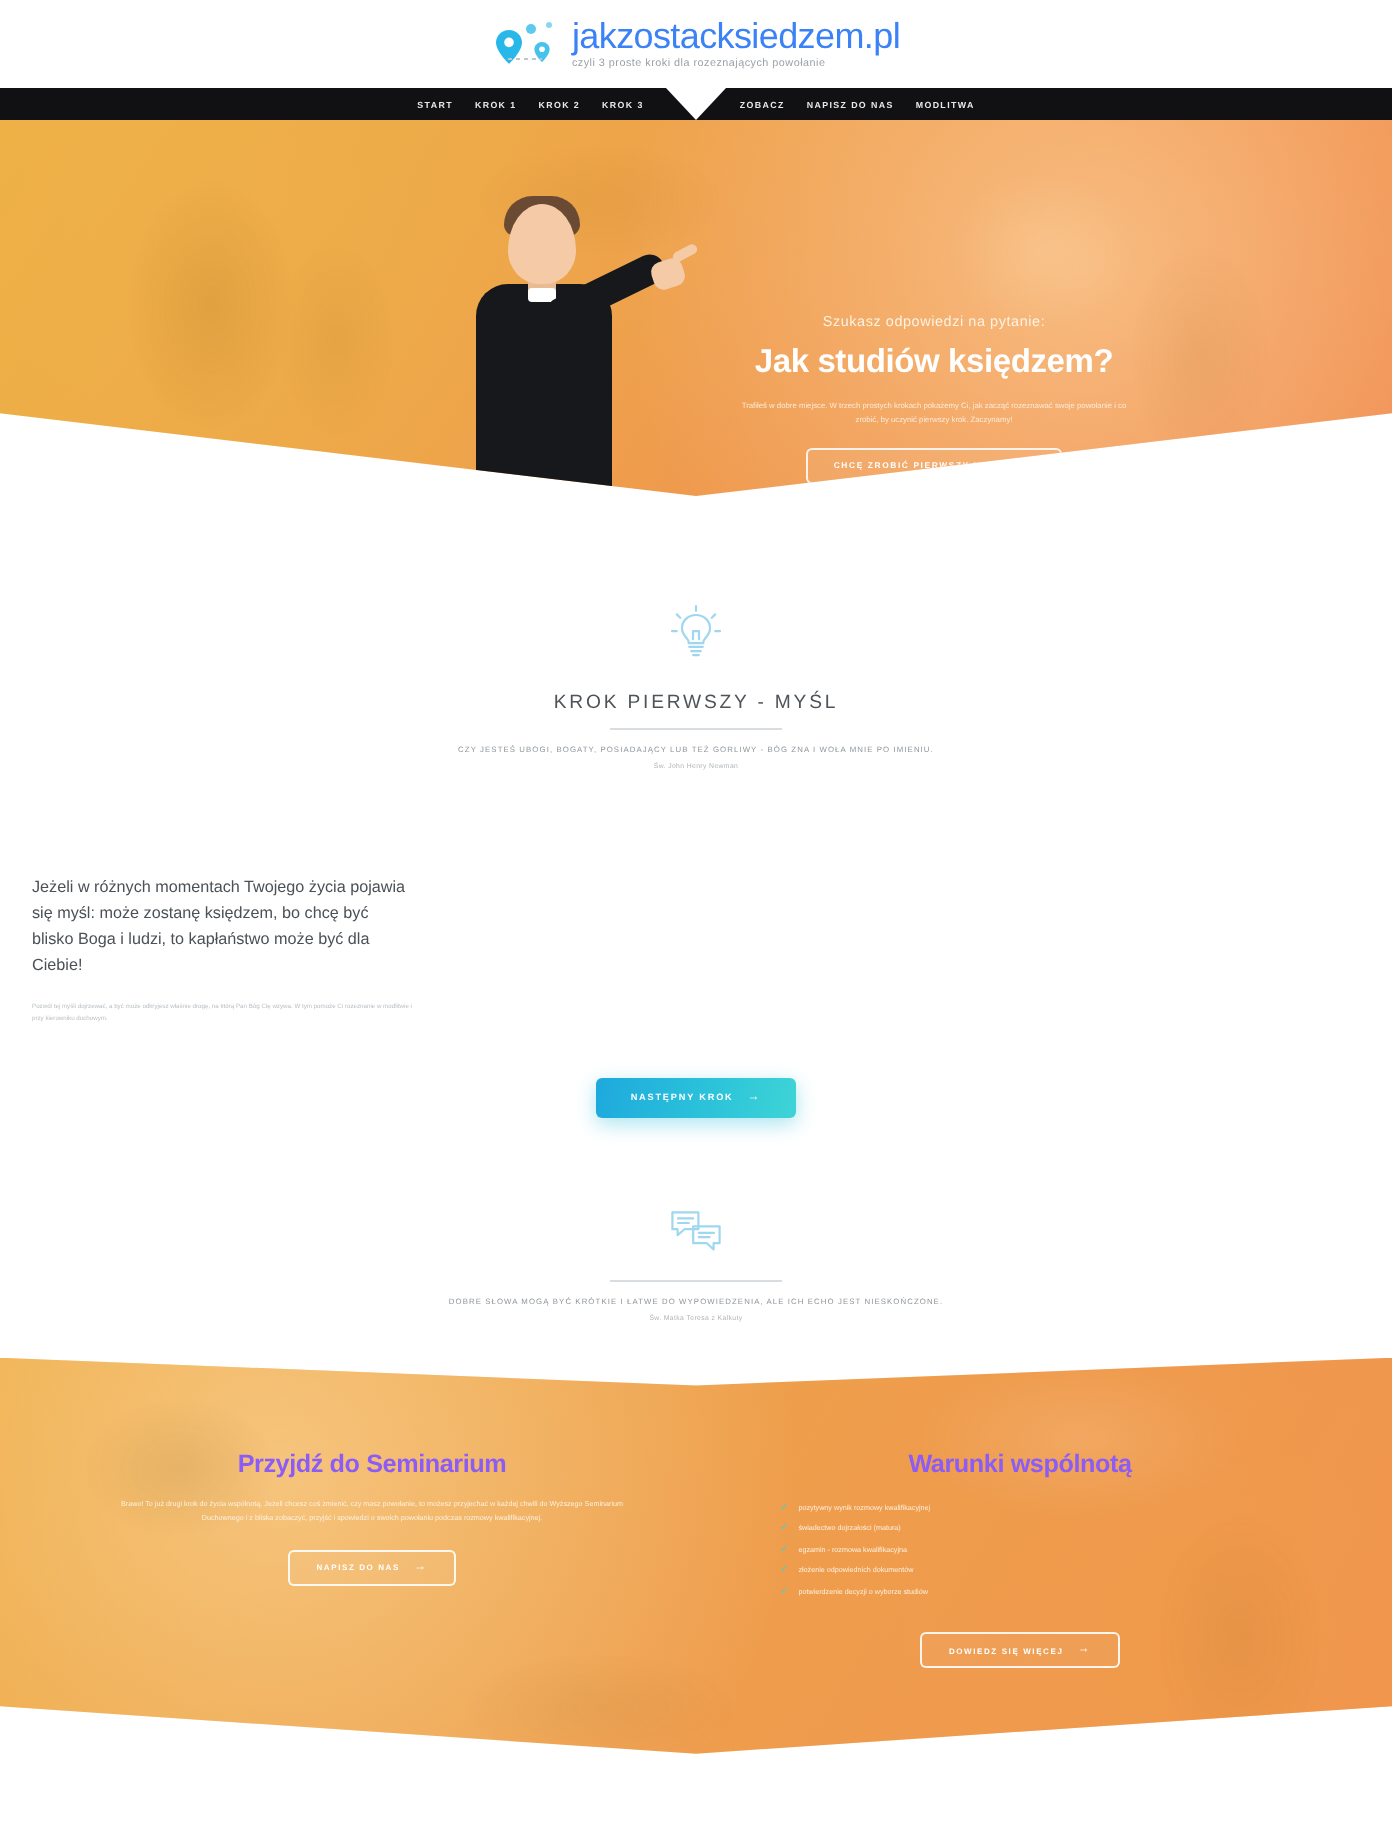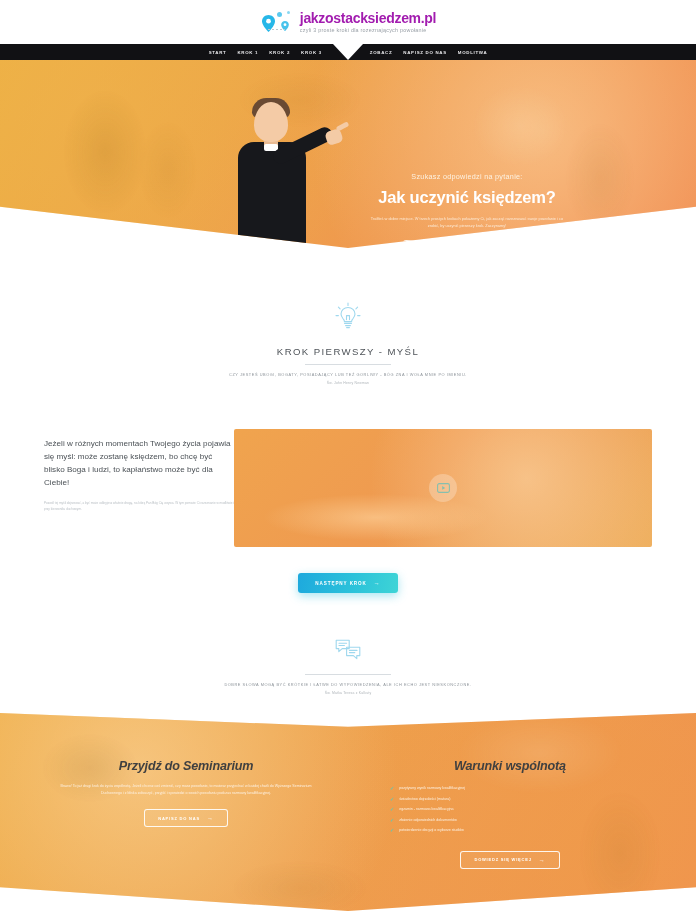--- a/index.html
+++ b/index.html
@@ -20,21 +20,21 @@
   .pin-cluster { position: relative; width: 34px; height: 26px; }
   .pin { position: absolute; }
   .pin-big { left: 2px; top: 6px; }
   .pin-sm { left: 21px; top: 12px; }
   .dot-sm { position:absolute; left: 17px; top: 3px; width: 5px; height: 5px; border-radius: 50%; background: #27b7e8; opacity:.75;}
   .dot-xs { position:absolute; left: 27px; top: 2px; width: 3px; height: 3px; border-radius: 50%; background: #27b7e8; opacity:.55;}
   .dashline { position:absolute; left: 8px; top: 20px; width: 17px; height:1px;
      background: repeating-linear-gradient(to right,#bfc6cc 0 2px,transparent 2px 4px); }
   .logo-text { line-height: 1; }
   .logo-title {
-    font-size: 14px; font-weight: 700; color: #a21caf; letter-spacing: -0.3px;
+    font-size: 18px; font-weight: 400; color: #3b82f6; letter-spacing: -0.3px;
   }
   .logo-sub { font-size: 5.4px; color: #9aa1a8; letter-spacing: .25px; margin-top: 3px; }
 
   
   .nav {
     position: relative; height: 16px; background: #111114;
     display: flex; align-items: center; justify-content: center;
   }
   .nav-notch {
     position: absolute; left: 50%; transform: translateX(-50%); top: 0;
@@ -84,21 +84,21 @@
     background:#fff; border-radius: 2px; }
   .p-arm {
     position:absolute; left: 60px; top: 56px; width: 64px; height: 15px;
     background:#17181c; border-radius: 8px; transform: rotate(-26deg); transform-origin: left center;
   }
   .p-hand { position:absolute; left: 112px; top: 34px; width: 16px; height: 14px;
     background:#f4cba6; border-radius: 5px; transform: rotate(-18deg); }
   .p-finger { position:absolute; left: 122px; top: 28px; width: 13px; height: 5px;
     background:#f4cba6; border-radius: 3px; transform: rotate(-28deg); }
 
-  .hero-copy { position: absolute; left: 352px; top: 112px; width: 230px; text-align: center; }
+  .hero-copy { position: absolute; left: 352px; top: 96px; width: 230px; text-align: center; }
   .hero-kicker { color:#fdf2e2; font-size: 7.2px; letter-spacing: .3px; }
   .hero-title {
     color:#ffffff; font-size: 16.5px; font-weight: 700; margin-top: 7px; letter-spacing:-.2px;
   }
   .hero-desc {
     color: #fdeedd; font-size: 3.9px; line-height: 1.75; margin-top: 9px; opacity:.95;
     padding: 0 14px;
   }
   .hero-btn {
     display:inline-flex; align-items:center; gap:8px; justify-content:center;
@@ -114,21 +114,21 @@
   .step-title {
     font-size: 9.6px; color:#4f5459; letter-spacing: 1.4px; font-weight: 400;
     padding-bottom: 7px; display:inline-block;
   }
   .step-rule { width: 86px; height: 1px; background:#d8dde1; margin: 0 auto 7px; }
   .step-quote { font-size: 3.9px; color:#8e959b; letter-spacing: .55px; text-transform: uppercase; }
   .step-author { font-size: 3.4px; color:#aeb4b9; margin-top: 4px; letter-spacing:.2px; }
 
   
   .s1 { position:relative; margin-top: 54px; }
-  .s1-row { display:flex; align-items:flex-start; padding: 0 44px; margin-top: 44px; }
+  .s1-row { display:flex; align-items:flex-start; padding: 0 16px; margin-top: 44px; flex-direction: column; }
   .s1-left { width: 190px; padding-top: 8px; }
   .s1-lead { font-size: 8.1px; line-height: 1.62; color: #4b5156; }
   .s1-small { font-size: 3.1px; line-height: 1.85; color:#b9bfc4; margin-top: 12px; }
   .s1-media {
     position:relative; flex: 1; height: 118px; border-radius: 2px; overflow:hidden;
     background:
       radial-gradient(circle at 70% 42%, rgba(255,222,178,.55), rgba(255,255,255,0) 52%),
       linear-gradient(135deg,#f0a44e 0%,#ef9a50 45%,#eda054 70%,#eeae5c 100%);
   }
   .s1-media .smudge {
@@ -167,21 +167,21 @@
   .panel-tex {
     position:absolute; inset:0; opacity:.22;
     background:
       radial-gradient(ellipse 70px 50px at 90px 55px, rgba(120,80,20,.5), transparent 70%),
       radial-gradient(ellipse 120px 60px at 540px 40px, rgba(255,240,210,.7), transparent 70%),
       radial-gradient(ellipse 60px 90px at 620px 140px, rgba(150,95,25,.45), transparent 70%),
       radial-gradient(ellipse 100px 40px at 300px 175px, rgba(140,90,25,.35), transparent 70%);
   }
   .panel-cols { position:absolute; inset:0; display:flex; padding: 46px 44px 0; gap: 40px; }
   .pcol { flex:1; text-align:center; }
-  .pcol h3 { color:#404040; font-size: 12.6px; font-weight: 700; letter-spacing:-.2px;font-style:italic; }
+  .pcol h3 { color:#8b5cf6; font-size: 12.6px; font-weight: 700; letter-spacing:-.2px; }
   .pcol p { color:#fdf0e0; font-size: 3.6px; line-height: 1.95; margin-top: 10px; padding: 0 14px; }
   .pcol ul { list-style:none; margin-top: 13px; padding-left: 22px; text-align:left; }
   .pcol li {
     color:#fdf0e0; font-size: 3.6px; line-height: 1.35; margin-bottom: 5.5px;
     display:flex; align-items:center; gap:5px;
   }
   .tick { color:#3fd2cf; font-size: 5px; line-height:1; }
   .ghost-btn {
     display:inline-flex; align-items:center; gap:7px; justify-content:center;
     margin-top: 12px; padding: 5px 13px; border:1px solid rgba(255,255,255,.9);
@@ -242,21 +242,21 @@
       <div class="p-hair"></div>
       <div class="p-head"></div>
       <div class="p-collar"></div>
       <div class="p-arm"></div>
       <div class="p-hand"></div>
       <div class="p-finger"></div>
     </div>
 
     <div class="hero-copy">
       <div class="hero-kicker">Szukasz odpowiedzi na pytanie:</div>
-      <div class="hero-title">Jak uczynić księdzem?</div>
+      <div class="hero-title">Jak studiów księdzem?</div>
       <div class="hero-desc">Trafiłeś w dobre miejsce. W trzech prostych krokach pokażemy Ci, jak zacząć rozeznawać swoje powołanie i co zrobić, by uczynić pierwszy krok. Zaczynamy!</div>
       <div class="hero-btn">
         <span>CHCĘ ZROBIĆ PIERWSZY KROK</span>
         <span class="arrow">→</span>
       </div>
     </div>
   </div>
 
   <div class="s1">
     <div class="step-head">

